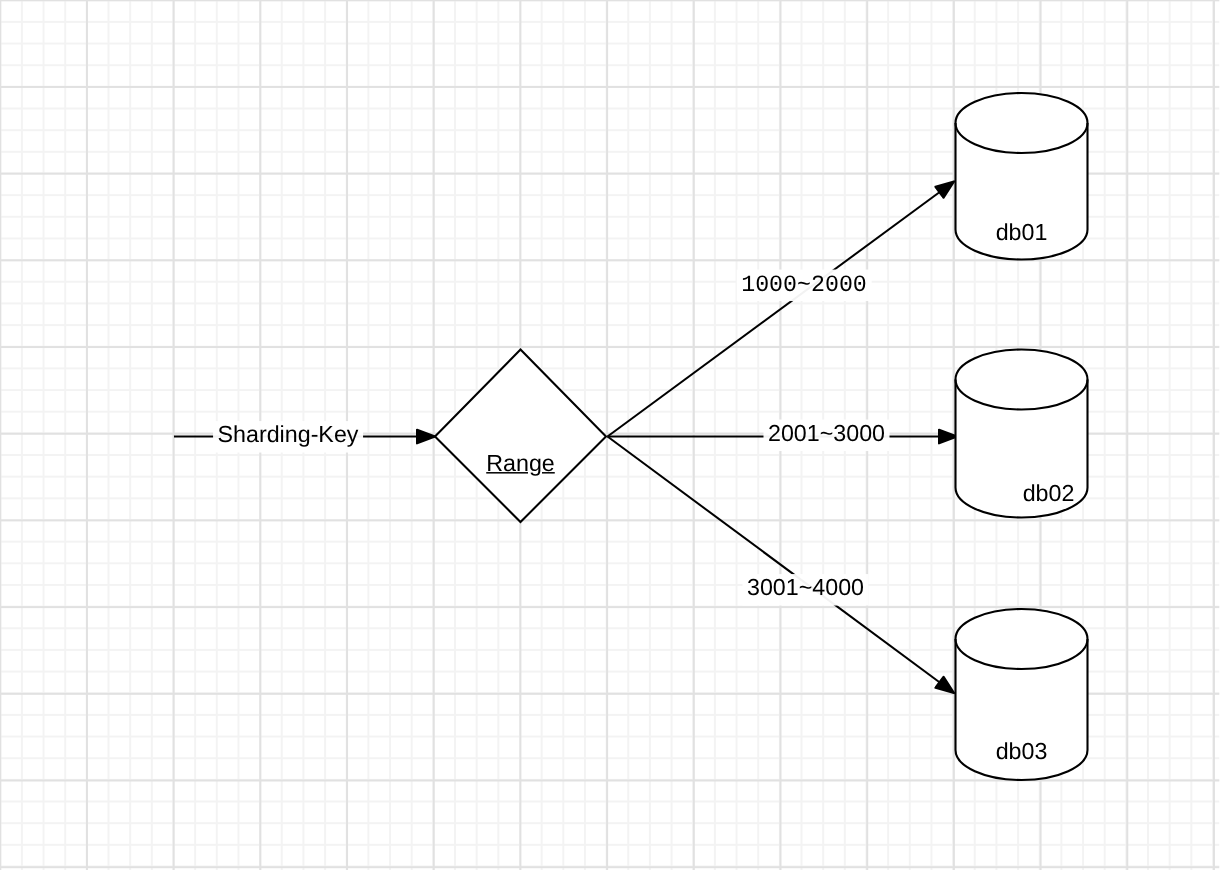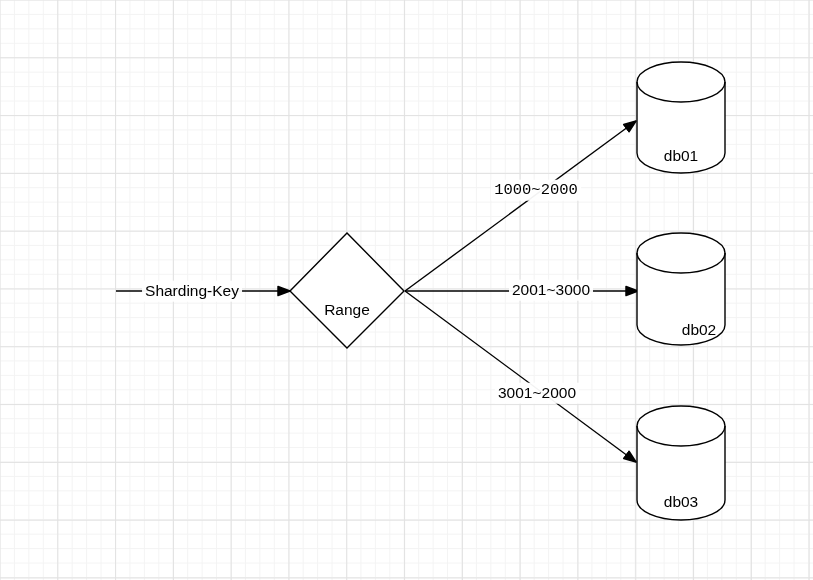--- a/index.html
+++ b/index.html
@@ -71,27 +71,27 @@
     </g>
 
     <g>
       <path class="shape" d="M637,426 a44,20 0 0 1 88,0 l0,74 a44,20 0 0 1 -88,0 z"></path>
       <path class="shape-detail" d="M637,426 a44,20 0 0 0 88,0"></path>
     </g>
   </svg>
 
   <div class="lbl on-line" style="left:192px;top:291px;">Sharding-Key</div>
 
-  <div class="lbl in-shape" style="left:347px;top:290px;">Range</div>
+  <div class="lbl in-shape" style="left:347px;top:290px;text-decoration:underline;">Range</div>
 
   <div class="lbl on-line" style="left:536px;top:190px;font-family:Liberation Mono, monospace;">1000~2000</div>
 
   <div class="lbl on-line" style="left:551px;top:290px;">2001~3000</div>
 
-  <div class="lbl on-line" style="left:537px;top:393px;">3001~2000</div>
+  <div class="lbl on-line" style="left:537px;top:393px;">3001~4000</div>
 
   <div class="lbl in-shape" style="left:681px;top:136px;">db01</div>
 
   <div class="lbl in-shape" style="left:699px;top:310px;">db02</div>
 
   <div class="lbl in-shape" style="left:681px;top:482px;">db03</div>
 
 </div>
 
 </body></html>

